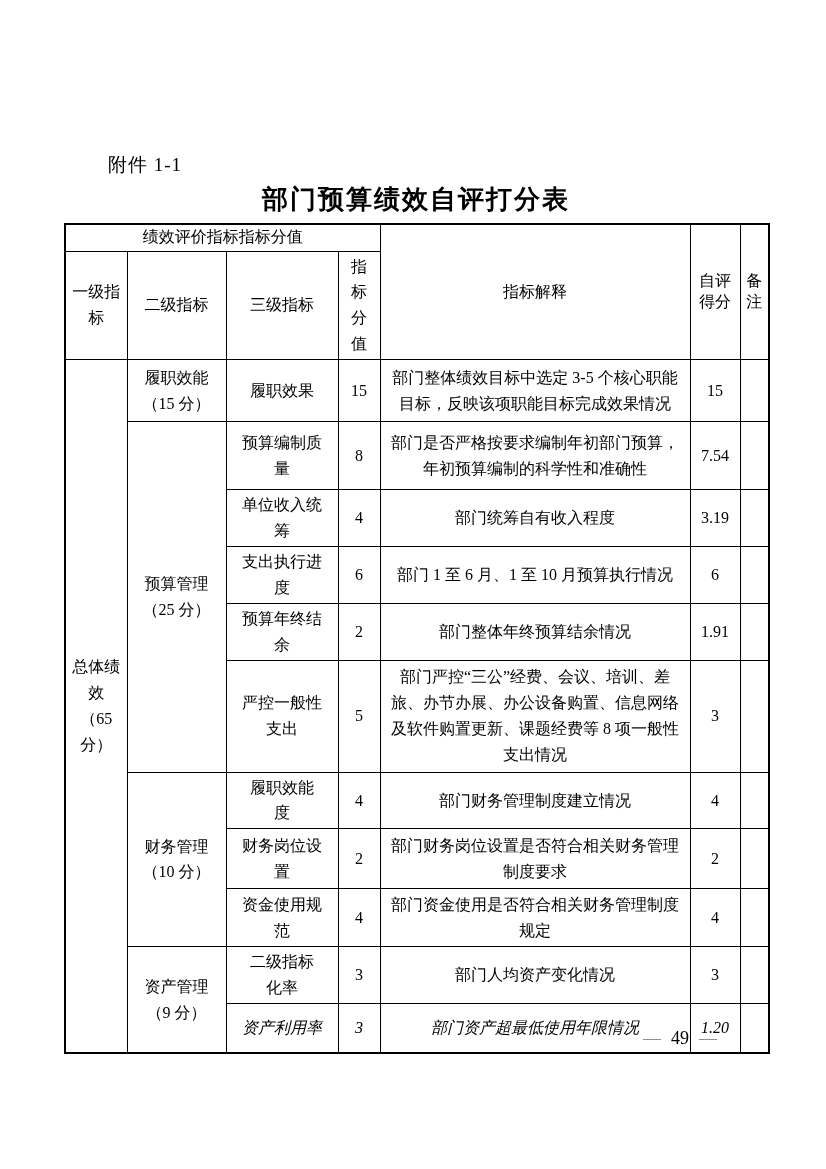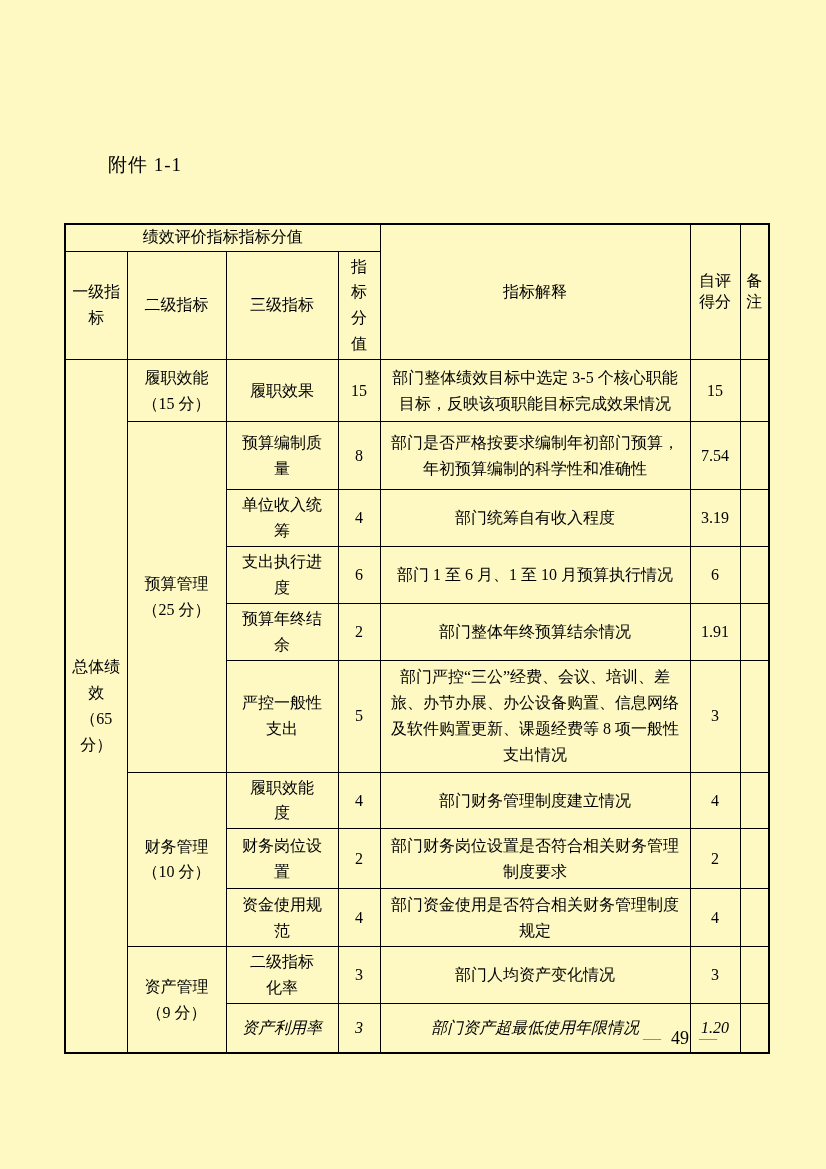--- a/index.html
+++ b/index.html
@@ -2,21 +2,21 @@
 <html><head>
 <meta charset="utf-8">
 <style>
   * { margin: 0; padding: 0; box-sizing: border-box; }
   html, body { background: #e8e8e8; }
   .page {
     position: relative;
     width: 826px;
     height: 1169px;
     margin: 0 auto;
-    background: #fef9c3;
+    background: #ffffff;
     font-family: "Liberation Serif", "DejaVu Serif", serif;
     color: #000000;
     overflow: hidden;
   }
   .attachment-label {
     position: absolute;
     left: 108px;
     top: 152px;
     font-size: 19px;
     letter-spacing: 1px;
@@ -89,20 +89,21 @@
   }
   .page-number .dash { color: #8a8a8a; padding: 0 10px; }
 </style>
 </head>
 <body>
 
 <div class="page">
 
   <div class="attachment-label">附件 1-1</div>
 
+  <div class="doc-title">部门预算绩效自评打分表</div>
 
   <table class="score-table">
     <colgroup>
       <col class="c1">
         <col class="c2">
         <col class="c3">
         <col class="c4">
         <col class="c5">
         <col class="c6">
         <col class="c7">

